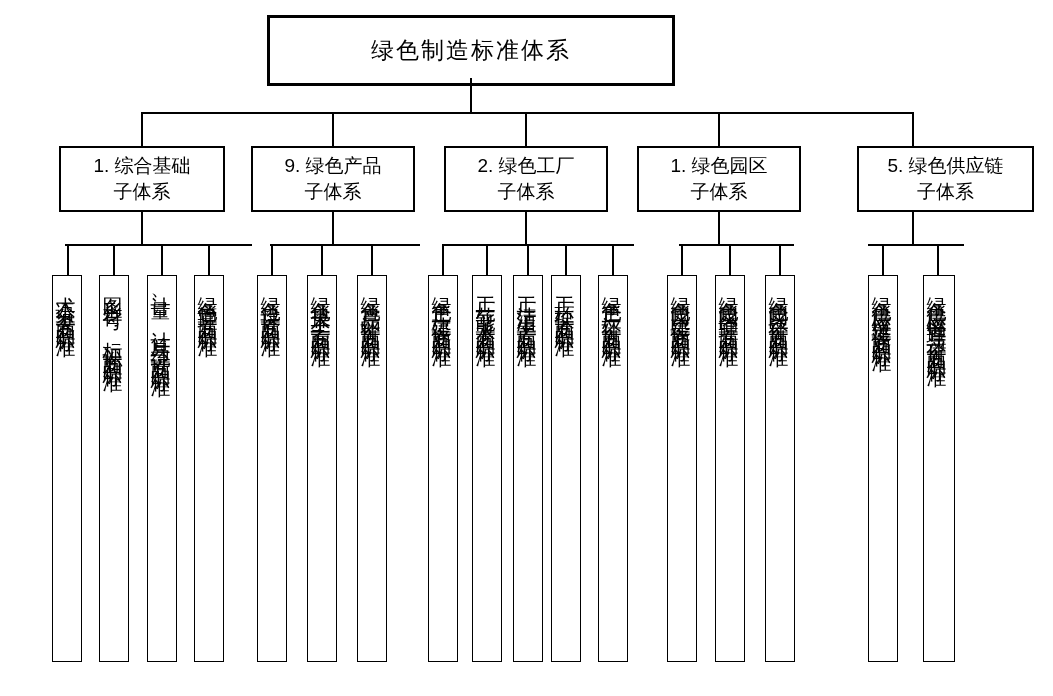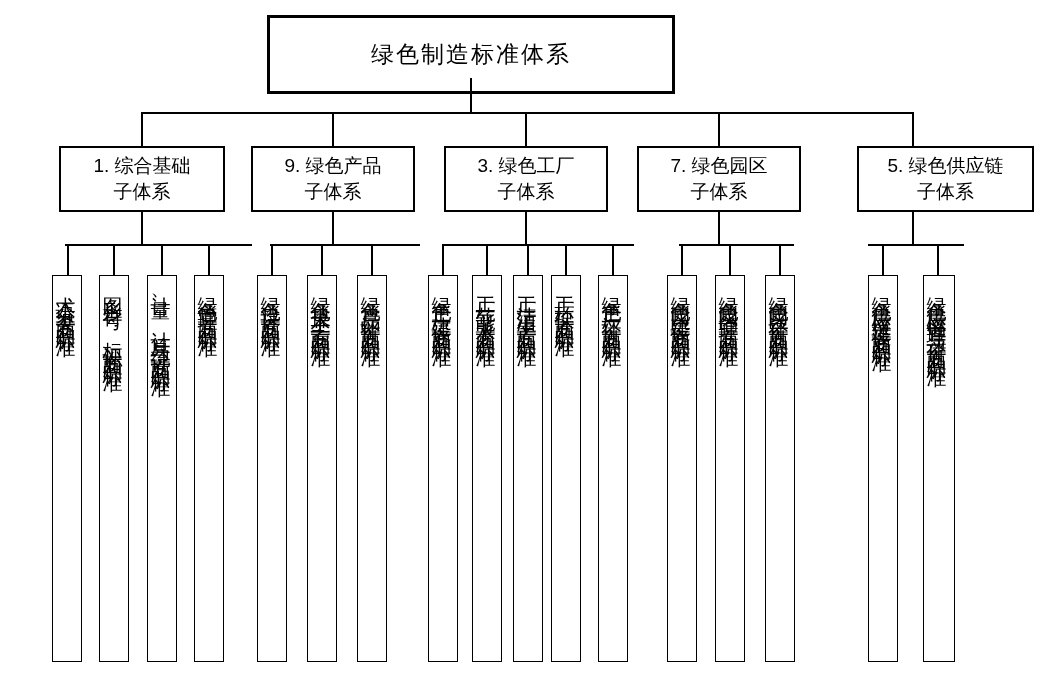--- a/index.html
+++ b/index.html
@@ -8,21 +8,21 @@
     font-family:"Liberation Sans",sans-serif;color:#000;
     position:relative;overflow:hidden;
   }
   .stage{position:absolute;left:0;top:0;width:1053px;height:696px;background:#ffffff;}
   .box{
     position:absolute;background:#ffffff;border:2.5px solid #000000;
     box-sizing:border-box;display:flex;align-items:center;justify-content:center;
     text-align:center;
   }
   .root-box{
-    left:267px;top:15px;width:408px;height:79px;
+    left:267px;top:15px;width:408px;height:71px;
     border-width:3px;font-size:23px;letter-spacing:2px;
   }
   .sub-box{
     top:146px;height:66px;font-size:19px;line-height:26px;white-space:pre-line;
   }
   .leaf-box{
     top:275px;height:387px;width:30px;border-width:1.4px;
     display:block;
     writing-mode:vertical-lr;text-orientation:upright;
     font-size:20px;line-height:26px;letter-spacing:5px;
@@ -46,23 +46,23 @@
   <div class="line v" style="left:141px;top:112px;height:34px;"></div>
   <div class="line v" style="left:332px;top:112px;height:34px;"></div>
   <div class="line v" style="left:525px;top:112px;height:34px;"></div>
   <div class="line v" style="left:718px;top:112px;height:34px;"></div>
   <div class="line v" style="left:912px;top:112px;height:34px;"></div>
 
   <div class="box sub-box" style="left:59px;width:166px;">1. 综合基础
 子体系</div>
   <div class="box sub-box" style="left:251px;width:164px;">9. 绿色产品
 子体系</div>
-  <div class="box sub-box" style="left:444px;width:164px;">3. 绿色工厂
+  <div class="box sub-box" style="left:444px;width:164px;">2. 绿色工厂
 子体系</div>
-  <div class="box sub-box" style="left:637px;width:164px;">7. 绿色园区
+  <div class="box sub-box" style="left:637px;width:164px;">1. 绿色园区
 子体系</div>
   <div class="box sub-box" style="left:857px;width:177px;">5. 绿色供应链
 子体系</div>
 
   <div class="line v" style="left:141px;top:212px;height:32px;"></div>
   <div class="line v" style="left:332px;top:212px;height:32px;"></div>
   <div class="line v" style="left:525px;top:212px;height:32px;"></div>
   <div class="line v" style="left:718px;top:212px;height:32px;"></div>
   <div class="line v" style="left:912px;top:212px;height:32px;"></div>
 

